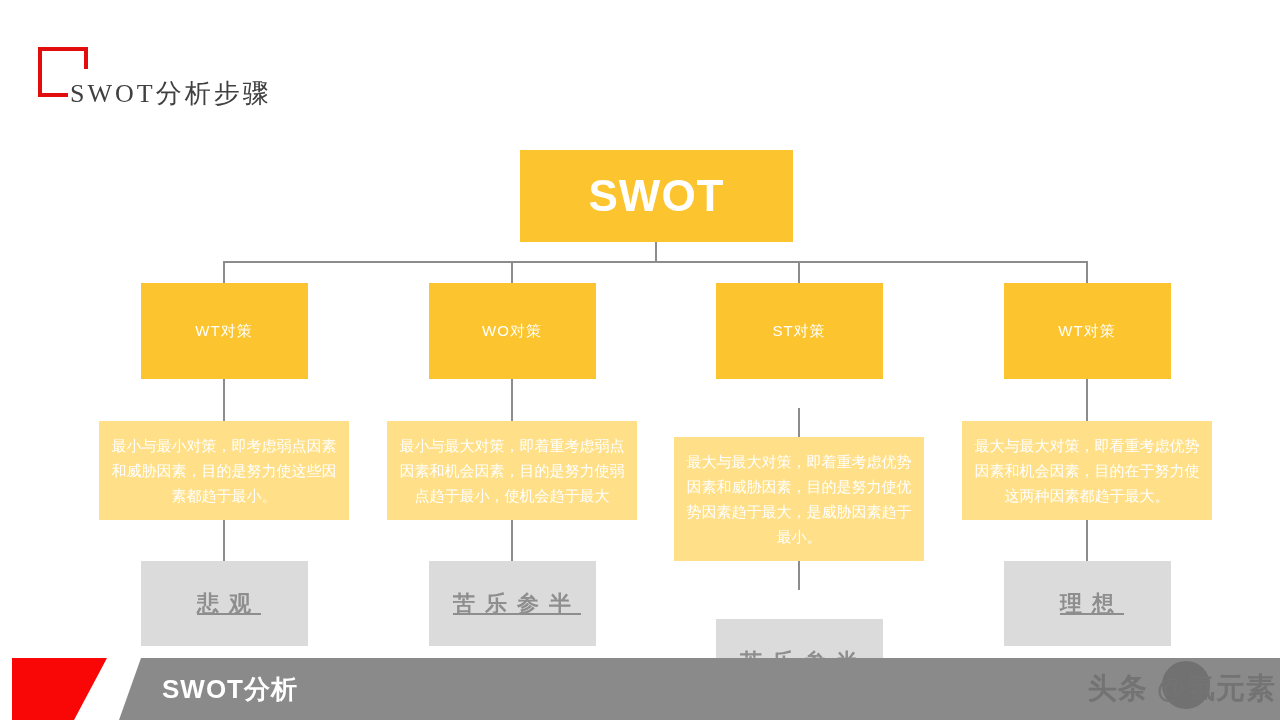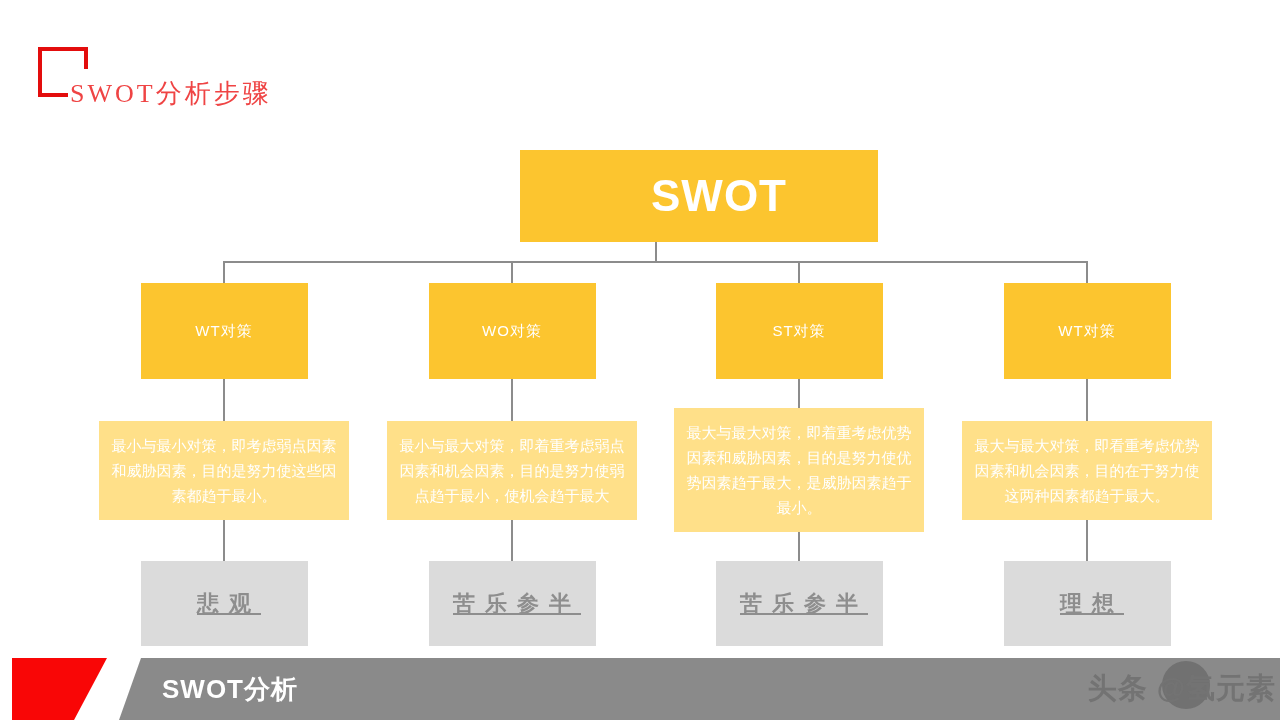--- a/index.html
+++ b/index.html
@@ -11,40 +11,40 @@
   
   .bracket{position:absolute;left:38px;top:47px;width:50px;height:50px;}
   .bracket span{position:absolute;background:#E30D0D;}
   .b-top{left:0;top:0;width:50px;height:4px;}
   .b-left{left:0;top:0;width:4px;height:50px;}
   .b-right{right:0;top:0;width:4px;height:22px;}
   .b-bottom{left:0;bottom:0;width:30px;height:4px;}
   .page-title{
     position:absolute;left:70px;top:76px;
     font-family:"Liberation Serif","DejaVu Serif",serif;
-    font-size:26px;color:#ef4444;letter-spacing:3px;white-space:nowrap;
+    font-size:26px;color:#404040;letter-spacing:3px;white-space:nowrap;
   }
 
   
   .root-box{
-    position:absolute;left:520px;top:150px;width:318px;height:92px;
+    position:absolute;left:520px;top:150px;width:273px;height:92px;
     background:#FCC52F;color:#ffffff;font-size:44px;font-weight:bold;
-    display:flex;align-items:center;justify-content:center;letter-spacing:1px;padding-left:40px;
+    display:flex;align-items:center;justify-content:center;letter-spacing:1px;
   }
   .connector{position:absolute;background:#8C8C8C;}
   .root-v{left:655px;top:242px;width:2px;height:20px;}
   .rail{left:223px;top:261px;width:865px;height:2px;}
   .stub{top:262px;width:2px;height:21px;}
   .stub-0{left:223px;} .stub-1{left:511px;} .stub-2{left:798px;} .stub-3{left:1086px;}
 
   .col{
     position:absolute;top:283px;width:250px;
     display:flex;flex-direction:column;align-items:center;
   }
-  .col-0{left:99px;} .col-1{left:387px;} .col-2{left:674px;} .col-3{left:962px;}
+  .col-0{left:99px;} .col-1{left:387px;} .col-2{left:674px;gap:29px;} .col-3{left:962px;}
 
   .strategy-box{
     width:167px;height:96px;background:#FCC52F;color:#ffffff;
     font-size:15px;letter-spacing:1px;
     display:flex;align-items:center;justify-content:center;
   }
   .mid{
     position:relative;width:100%;height:182px;
     display:flex;align-items:center;justify-content:center;
   }

